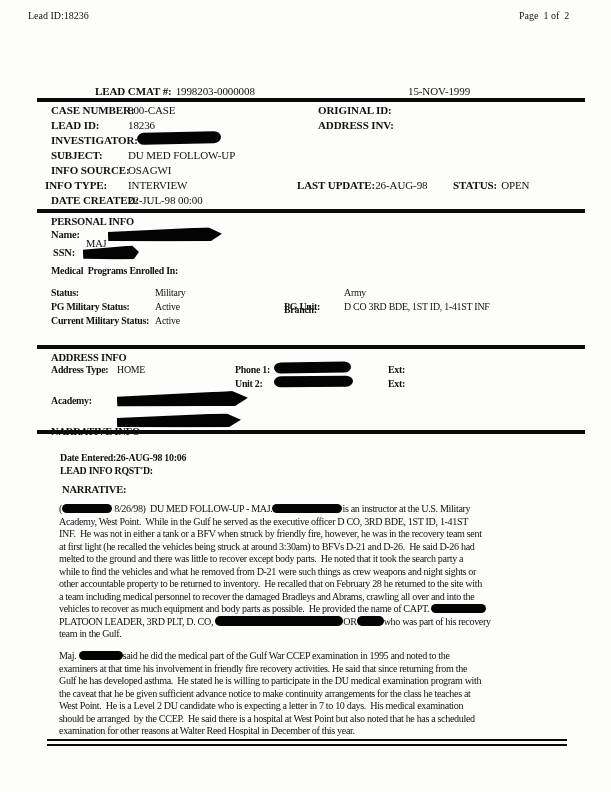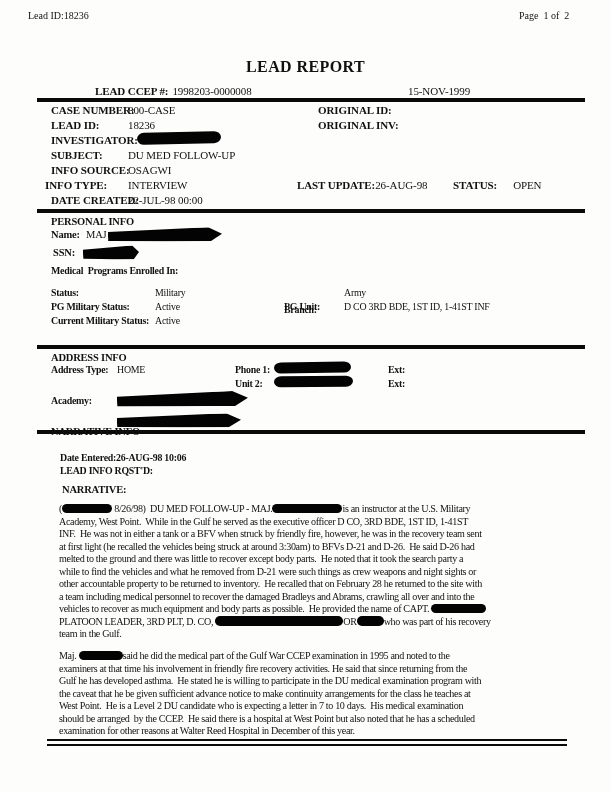--- a/index.html
+++ b/index.html
@@ -21,57 +21,56 @@
   .nar-line{white-space:pre;}
 </style>
 </head>
 <body>
 
 <div class="page">
 
   <span class="abs t9" style="left:28px;top:10px">Lead ID:18236</span>
   <span class="abs t9" style="left:519px;top:10px">Page  1 of  2</span>
 
-  <div class="abs title" style="left:0;right:0;top:58px">LEAD REPORT</div>
 
-  <div class="abs t11" style="left:95px;top:85px"><span class="b">LEAD CCEP #:</span><span style="margin-left:4px">1998203-0000008</span></div>
+  <div class="abs t11" style="left:95px;top:85px"><span class="b">LEAD CMAT #:</span><span style="margin-left:4px">1998203-0000008</span></div>
   <span class="abs t11" style="left:408px;top:85px">15-NOV-1999</span>
 
   <div class="rule" style="left:37px;top:98px;width:548px;height:3.5px"></div>
 
   <span class="abs t11 b" style="left:51px;top:104px">CASE NUMBER:</span>
   <span class="abs t11" style="left:128px;top:104px">800-CASE</span>
   <span class="abs t11 b" style="left:318px;top:104px">ORIGINAL ID:</span>
 
   <span class="abs t11 b" style="left:51px;top:119px">LEAD ID:</span>
   <span class="abs t11" style="left:128px;top:119px">18236</span>
-  <span class="abs t11 b" style="left:318px;top:119px">ORIGINAL INV:</span>
+  <span class="abs t11 b" style="left:318px;top:119px">ADDRESS INV:</span>
 
   <span class="abs t11 b" style="left:51px;top:134px">INVESTIGATOR:</span>
   <div class="redact" style="left:137px;top:132px;width:84px;height:12px;transform:rotate(-1.4deg)"></div>
 
   <span class="abs t11 b" style="left:51px;top:149px">SUBJECT:</span>
   <span class="abs t11" style="left:128px;top:149px">DU MED FOLLOW-UP</span>
 
   <span class="abs t11 b" style="left:51px;top:164px">INFO SOURCE:</span>
   <span class="abs t11" style="left:128px;top:164px">OSAGWI</span>
 
   <span class="abs t11 b" style="left:45px;top:179px">INFO TYPE:</span>
   <span class="abs t11" style="left:128px;top:179px">INTERVIEW</span>
   <div class="abs t11" style="left:297px;top:179px"><span class="b">LAST UPDATE:</span><span>26-AUG-98</span></div>
-  <div class="abs t11" style="left:453px;top:179px"><span class="b">STATUS:</span><span style="margin-left:16px">OPEN</span></div>
+  <div class="abs t11" style="left:453px;top:179px"><span class="b">STATUS:</span><span style="margin-left:4px">OPEN</span></div>
 
   <span class="abs t11 b" style="left:51px;top:194px">DATE CREATED:</span>
   <span class="abs t11" style="left:128px;top:194px">22-JUL-98 00:00</span>
 
   <div class="rule" style="left:37px;top:209px;width:548px;height:3.5px"></div>
 
   <span class="abs t105 b" style="left:51px;top:216px">PERSONAL INFO</span>
   <span class="abs t105 b" style="left:51px;top:229px">Name:</span>
-  <span class="abs t105" style="left:86px;top:229px">MAJ</span>
+  <span class="abs t105" style="left:86px;top:238px">MAJ</span>
   <div class="redact pointed" style="left:108px;top:228px;width:114px;height:14px;transform:rotate(-1deg)"></div>
 
   <span class="abs t105 b" style="left:53px;top:247px">SSN:</span>
   <div class="redact pointed" style="left:83px;top:246px;width:56px;height:14px;transform:rotate(-1.5deg)"></div>
 
   <span class="abs t10 b" style="left:51px;top:265px">Medical  Programs Enrolled In:</span>
 
   <span class="abs t10 b" style="left:51px;top:287px">Status:</span>
   <span class="abs t10" style="left:155px;top:287px">Military</span>
   <span class="abs t10 b" style="left:284px;top:304px">Branch:</span>

